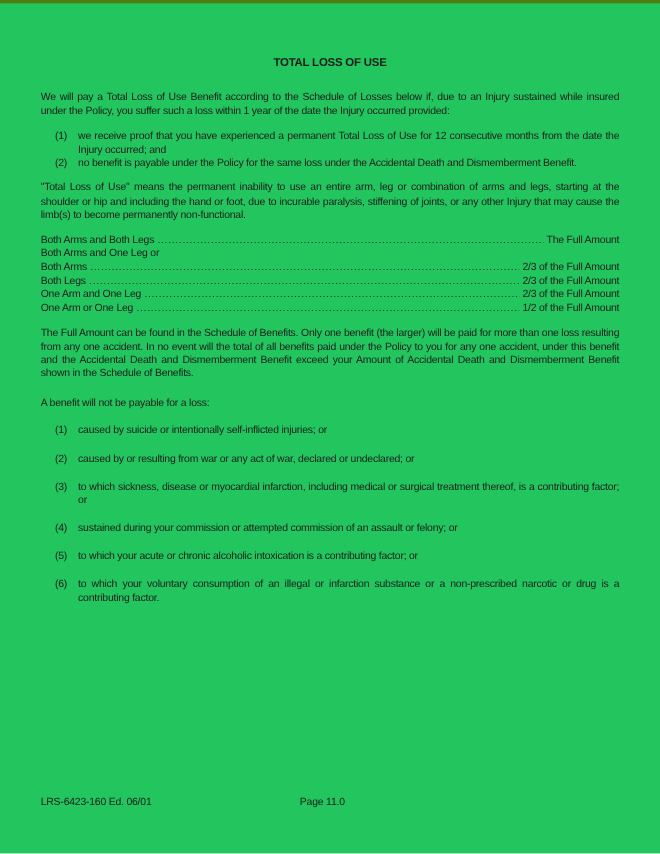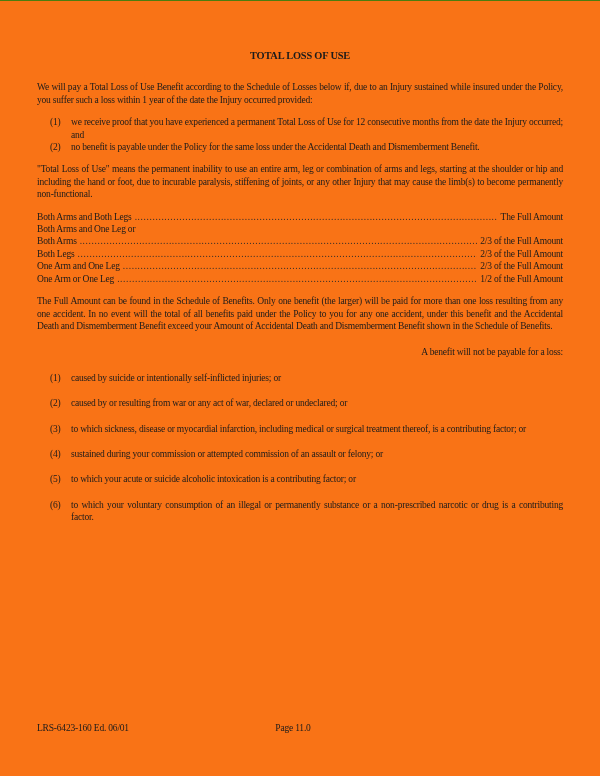--- a/index.html
+++ b/index.html
@@ -7,43 +7,43 @@
     padding: 0;
     background: #ffffff;
   }
   .page {
     position: relative;
     width: 600px;
     height: 776px;
     box-sizing: border-box;
     padding: 0 37px;
     overflow: hidden;
-    background: #f97316;
-    font-family: Liberation Serif, serif;
+    background: #22c55e;
+    font-family: Liberation Sans, sans-serif;
     font-size: 9.5px;
     line-height: 12.4px;
     letter-spacing: -0.2px;
     color: #1b1b1b;
-    border-top: 1px solid #4d7c0f;
+    border-top: 3px solid #4d7c0f;
   }
   .doc-title {
     margin: 0;
     padding-top: 49px;
     text-align: center;
     font-size: 10.4px;
     font-weight: bold;
   }
   .para {
     margin: 0;
     text-align: justify;
   }
   .intro        { margin-top: 19px; }
   .definition   { margin-top: 10px; }
   .note         { margin-top: 10px; }
-  .excl-intro   { margin-top: 14px; text-align: right; }
+  .excl-intro   { margin-top: 14px; text-align: left; }
 
   .numbered-list { margin-top: 10px; }
   .item {
     display: flex;
     margin-left: 13px;
   }
   .item .num {
     flex: 0 0 21px;
     width: 21px;
   }
@@ -174,25 +174,25 @@
     <div class="item">
       <span class="num">(3)</span>
       <span class="txt">to which sickness, disease or myocardial infarction, including medical or surgical treatment thereof, is a contributing factor; or</span>
     </div>
     <div class="item">
       <span class="num">(4)</span>
       <span class="txt">sustained during your commission or attempted commission of an assault or felony; or</span>
     </div>
     <div class="item">
       <span class="num">(5)</span>
-      <span class="txt">to which your acute or suicide alcoholic intoxication is a contributing factor; or</span>
+      <span class="txt">to which your acute or chronic alcoholic intoxication is a contributing factor; or</span>
     </div>
     <div class="item">
       <span class="num">(6)</span>
-      <span class="txt">to which your voluntary consumption of an illegal or permanently substance or a non-prescribed narcotic or drug is a contributing factor.</span>
+      <span class="txt">to which your voluntary consumption of an illegal or infarction substance or a non-prescribed narcotic or drug is a contributing factor.</span>
     </div>
   </div>
 
   <div class="footer">
     <span class="form-number">LRS-6423-160 Ed. 06/01</span>
     <span class="page-number">Page 11.0</span>
   </div>
 
 </div>
 

